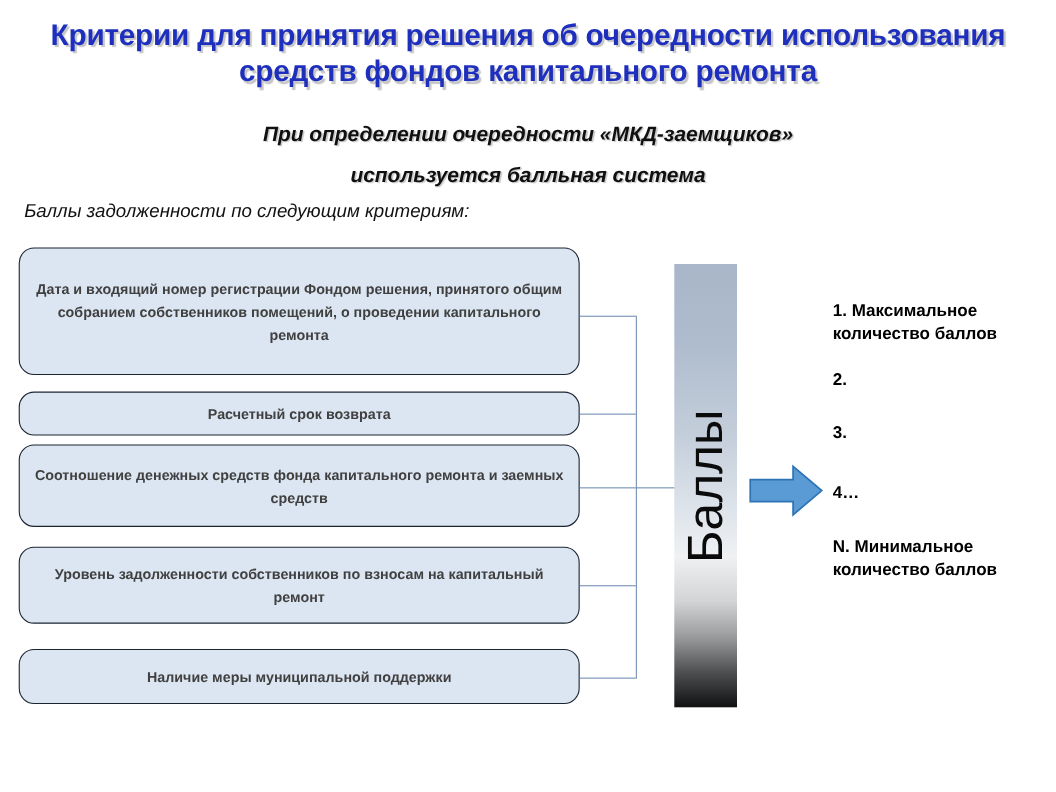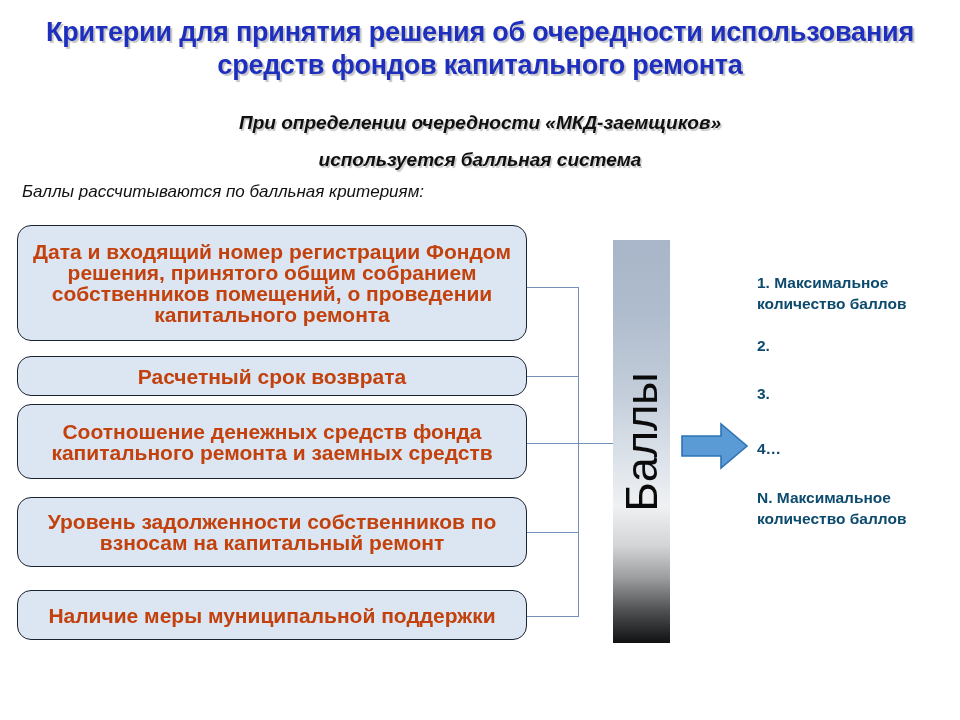--- a/index.html
+++ b/index.html
@@ -66,24 +66,24 @@
     left: 17px;
     width: 510px;
     box-sizing: border-box;
     background: #DCE6F2;
     border: 1.6px solid #1B2431;
     border-radius: 14px;
     display: flex;
     align-items: center;
     justify-content: center;
     text-align: center;
-    font-size: 21px;
+    font-size: 13px;
     font-weight: bold;
     line-height: 21px;
-    color: #c2410c;
+    color: #404040;
     padding: 4px 12px;
   }
   .crit-box span { display: block; }
 
   
   .conn-h {
     position: absolute;
     height: 0;
     border-top: 1.3px solid #7390B5;
   }
@@ -144,37 +144,37 @@
   .rank-list {
     position: absolute;
     left: 757px;
     top: 272px;
     width: 190px;
   }
   .rank-item {
     font-size: 15.5px;
     font-weight: bold;
     line-height: 21px;
-    color: #0c4a6e;
+    color: #000000;
   }
   .rank-gap-1 { height: 21px; }
   .rank-gap-2 { height: 27px; }
   .rank-gap-3 { height: 34px; }
   .rank-gap-4 { height: 28px; }
 </style>
 </head>
 <body>
 
 <div id="slide">
 
   <div class="title">Критерии для принятия решения об очередности использования средств фондов капитального ремонта</div>
 
   <div class="subtitle">При определении очередности «МКД-заемщиков» используется балльная система</div>
 
-  <div class="leadin">Баллы рассчитываются по балльная критериям:</div>
+  <div class="leadin">Баллы задолженности по следующим критериям:</div>
 
   <div class="crit-box" style="top:225px; height:116px;">
     <span>Дата и входящий номер регистрации Фондом решения, принятого общим собранием собственников помещений, о проведении капитального ремонта</span>
   </div>
 
   <div class="crit-box" style="top:356px; height:40px;border-radius:14px;">
     <span>Расчетный срок возврата</span>
   </div>
 
   <div class="crit-box" style="top:404px; height:75px;">
@@ -212,16 +212,16 @@
 
   <div class="rank-list">
     <div class="rank-item">1. Максимальное количество баллов</div>
     <div class="rank-gap-1"></div>
     <div class="rank-item">2.</div>
     <div class="rank-gap-2"></div>
     <div class="rank-item">3.</div>
     <div class="rank-gap-3"></div>
     <div class="rank-item">4…</div>
     <div class="rank-gap-4"></div>
-    <div class="rank-item">N.  Максимальное количество баллов</div>
+    <div class="rank-item">N.  Минимальное количество баллов</div>
   </div>
 
 </div>
 
 </body></html>

